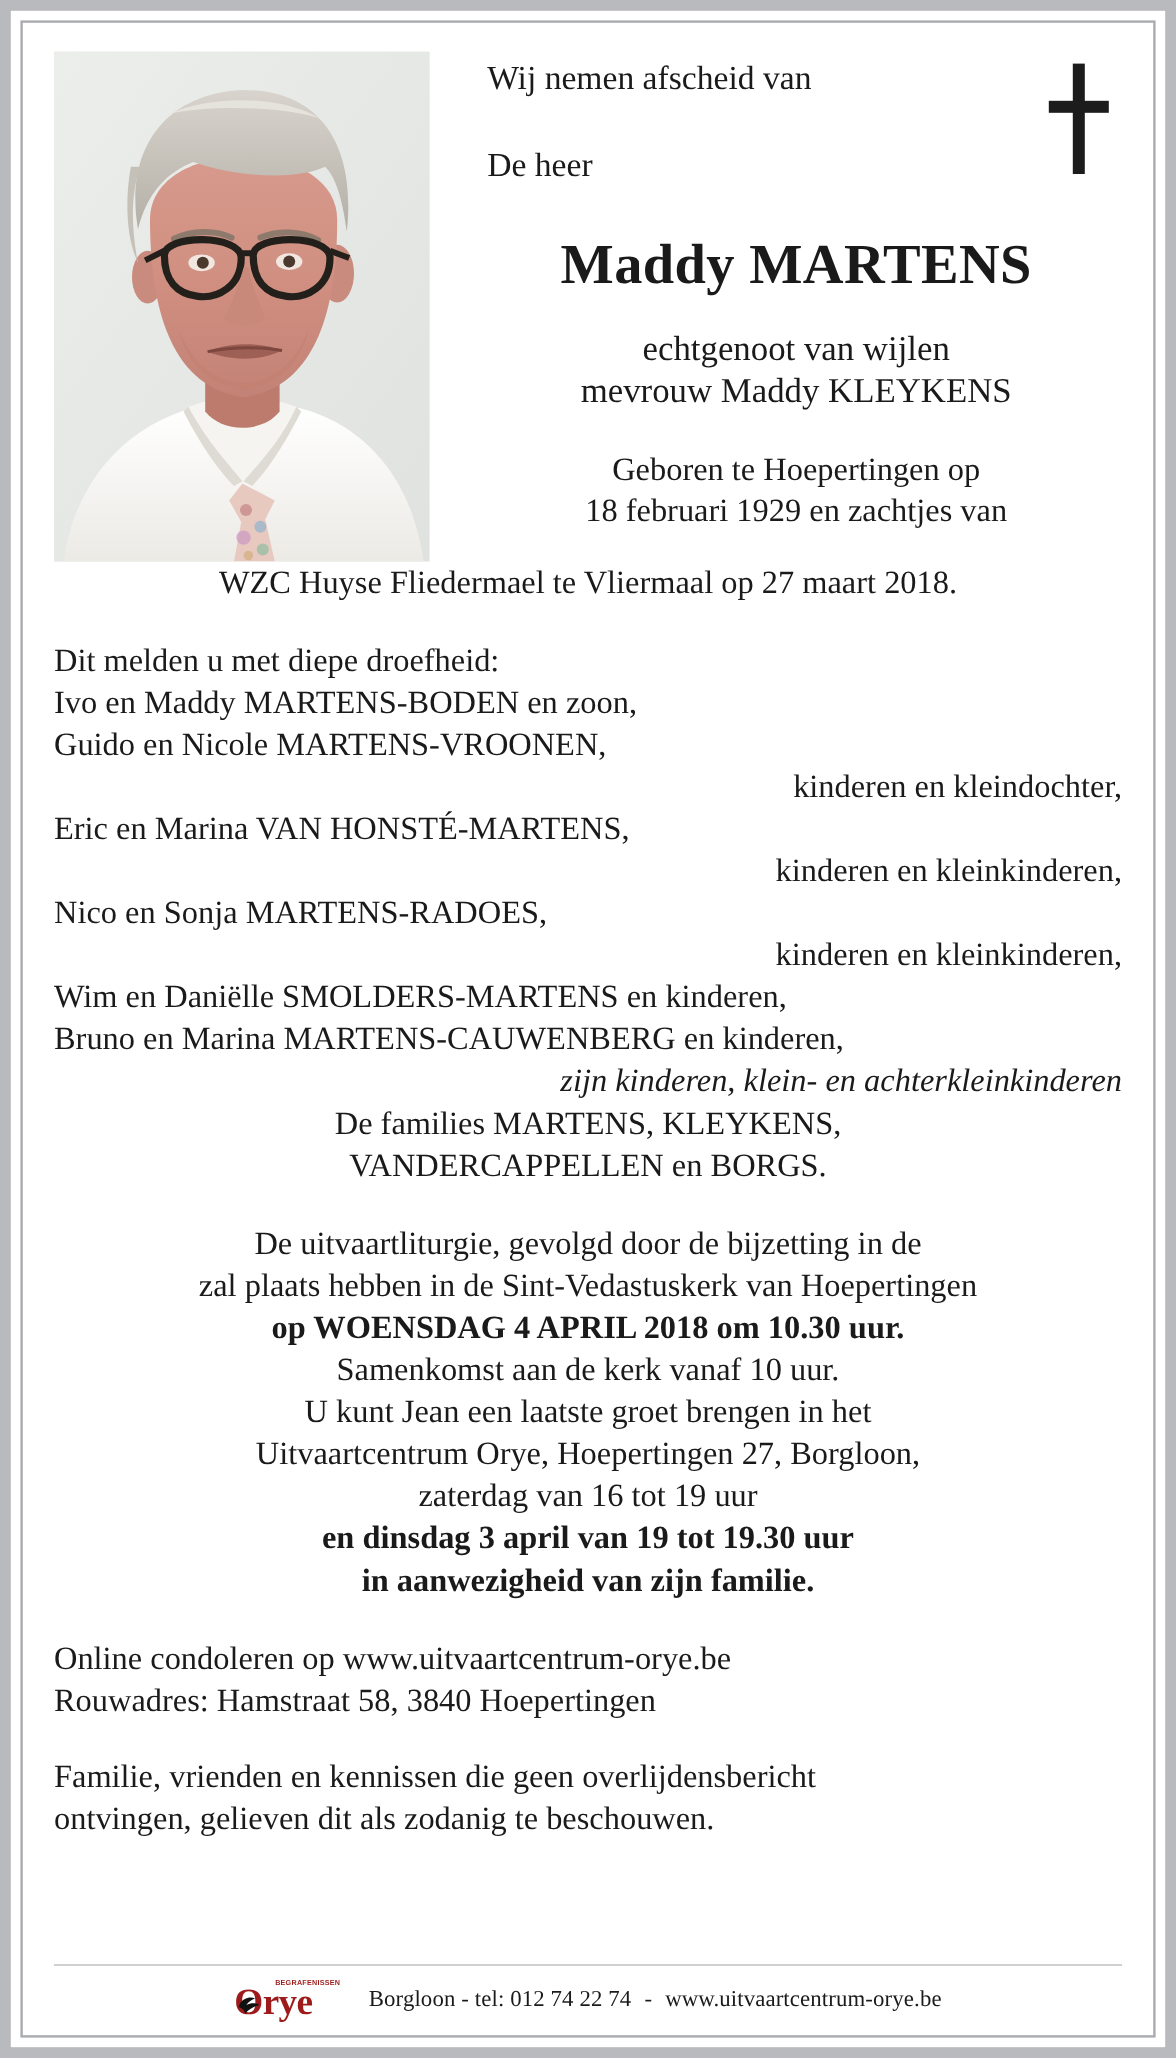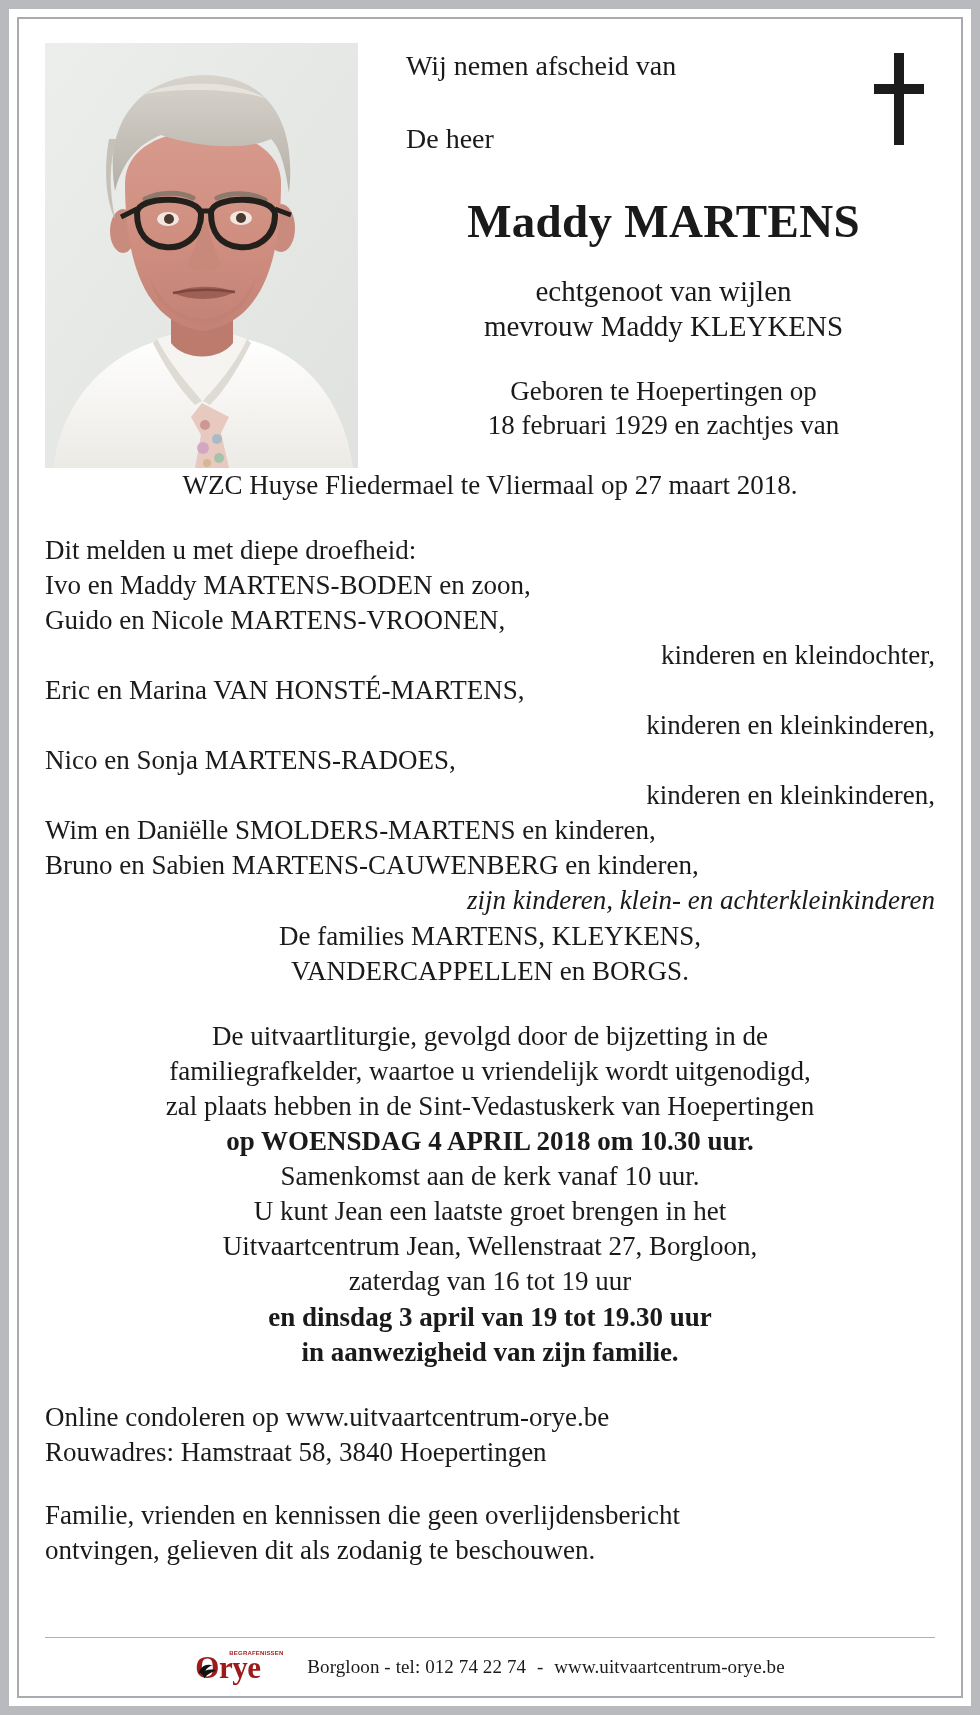--- a/index.html
+++ b/index.html
@@ -287,35 +287,34 @@
     <div class="fam-left">Dit melden u met diepe droefheid:</div>
     <div id="family-lines">
             <div class="fam-left">Ivo en Maddy MARTENS-BODEN en zoon,</div>
             <div class="fam-left">Guido en Nicole MARTENS-VROONEN,</div>
             <div class="fam-right">kinderen en kleindochter,</div>
             <div class="fam-left">Eric en Marina VAN HONSTÉ-MARTENS,</div>
             <div class="fam-right">kinderen en kleinkinderen,</div>
             <div class="fam-left">Nico en Sonja MARTENS-RADOES,</div>
             <div class="fam-right">kinderen en kleinkinderen,</div>
             <div class="fam-left">Wim en Daniëlle SMOLDERS-MARTENS en kinderen,</div>
-            <div class="fam-left">Bruno en Sabien MARTENS-CAUWENBERG en kinderen,</div>
+            <div class="fam-left">Bruno en Marina MARTENS-CAUWENBERG en kinderen,</div>
             <div class="fam-italic">zijn kinderen, klein- en achterkleinkinderen</div>
             <div class="fam-center">De families MARTENS, KLEYKENS,</div>
             <div class="fam-center">VANDERCAPPELLEN en BORGS.</div>
           </div>
   </div>
 
   <div id="ceremony-block">
           <div>De uitvaartliturgie, gevolgd door de bijzetting in de</div>
-          <div>familiegrafkelder, waartoe u vriendelijk wordt uitgenodigd,</div>
           <div>zal plaats hebben in de Sint-Vedastuskerk van Hoepertingen</div>
           <div class="bold">op WOENSDAG 4 APRIL 2018 om 10.30 uur.</div>
           <div>Samenkomst aan de kerk vanaf 10 uur.</div>
           <div>U kunt Jean een laatste groet brengen in het</div>
-          <div>Uitvaartcentrum Jean, Wellenstraat 27, Borgloon,</div>
+          <div>Uitvaartcentrum Orye, Hoepertingen 27, Borgloon,</div>
           <div>zaterdag van 16 tot 19 uur</div>
           <div class="bold">en dinsdag 3 april van 19 tot 19.30 uur</div>
           <div class="bold">in aanwezigheid van zijn familie.</div>
         </div>
 
   <div id="contact-block">
     <div>Online condoleren op www.uitvaartcentrum-orye.be</div>
     <div>Rouwadres:  Hamstraat 58, 3840 Hoepertingen</div>
   </div>
 

